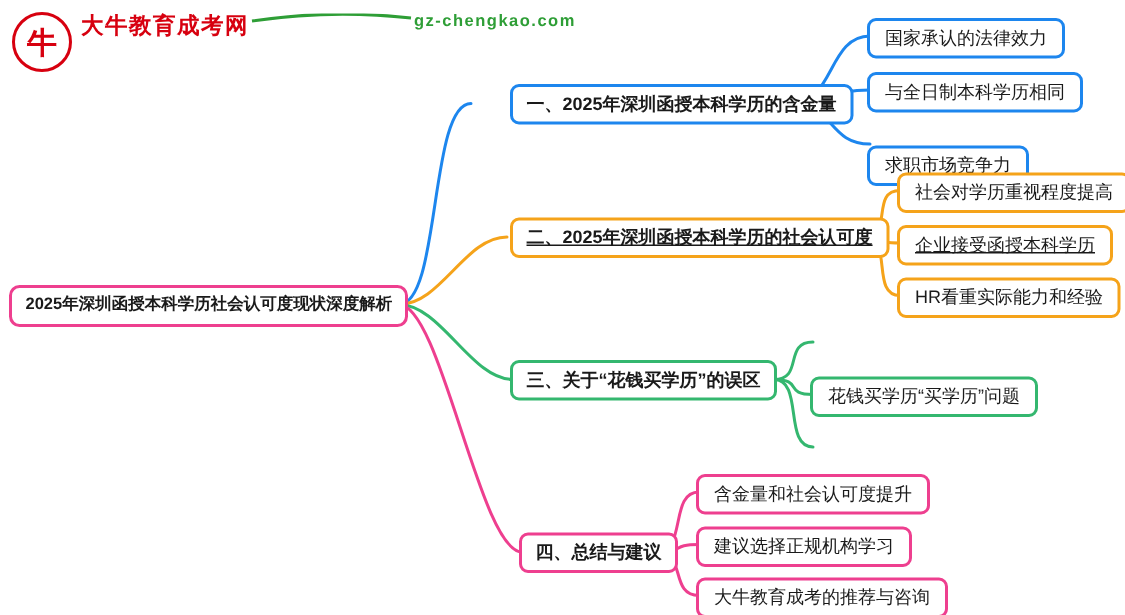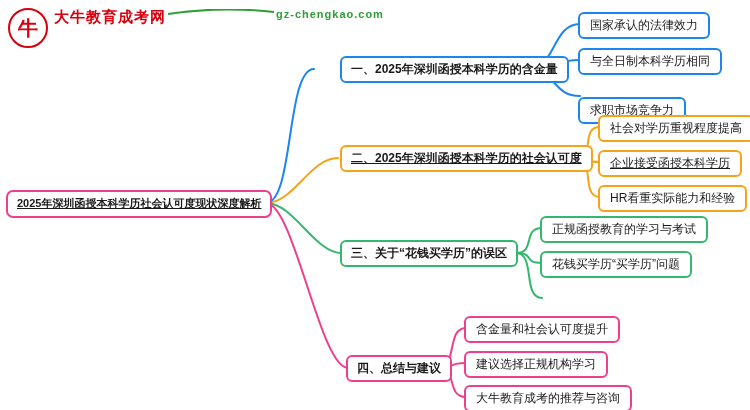--- a/index.html
+++ b/index.html
@@ -19,21 +19,20 @@
     border-radius:6px;
     color:#1a1a1a;
     white-space:nowrap;
     line-height:1.25;
     box-sizing:border-box;
   }
   .node.root{
     font-size:11px;font-weight:bold;
     padding:5px 9px;
     border-radius:7px;
-    text-decoration:underline;
   }
   .node.branch{
     font-size:12px;font-weight:bold;
     padding:4px 9px;
   }
   .node.leaf{
     font-size:12px;font-weight:normal;
     padding:4px 10px;
   }
   
@@ -98,20 +97,19 @@
   <div class="node branch" style="left: 346px; top: 355px; border-color: rgb(238, 63, 143);">四、总结与建议</div>
 
   <div class="node leaf" style="left: 578px; top: 12px; border-color: rgb(29, 134, 238);">国家承认的法律效力</div>
   <div class="node leaf" style="left: 578px; top: 48px; border-color: rgb(29, 134, 238);">与全日制本科学历相同</div>
   <div class="node leaf" style="left: 578px; top: 84px; border-color: rgb(29, 134, 238); margin-top: 13px;">求职市场竞争力</div>
 
   <div class="node leaf" style="left: 598px; top: 115px; border-color: rgb(245, 163, 26);">社会对学历重视程度提高</div>
   <div class="node leaf" style="left: 598px; top: 150px; border-color: rgb(245, 163, 26); text-decoration: underline;">企业接受函授本科学历</div>
   <div class="node leaf" style="left: 598px; top: 185px; border-color: rgb(245, 163, 26);">HR看重实际能力和经验</div>
 
-  <div class="node leaf" style="left: 540px; top: 216px; border-color: rgb(52, 183, 111);">正规函授教育的学习与考试</div>
   <div class="node leaf" style="left: 540px; top: 251px; border-color: rgb(52, 183, 111);">花钱买学历“买学历”问题</div>
 
   <div class="node leaf" style="left: 464px; top: 351px; border-color: rgb(238, 63, 143);">建议选择正规机构学习</div>
   <div class="node leaf" style="left: 464px; top: 316px; border-color: rgb(238, 63, 143);">含金量和社会认可度提升</div>
   <div class="node leaf" style="left: 464px; top: 385px; border-color: rgb(238, 63, 143);">大牛教育成考的推荐与咨询</div>
 
 </div>
 
 </body></html>

